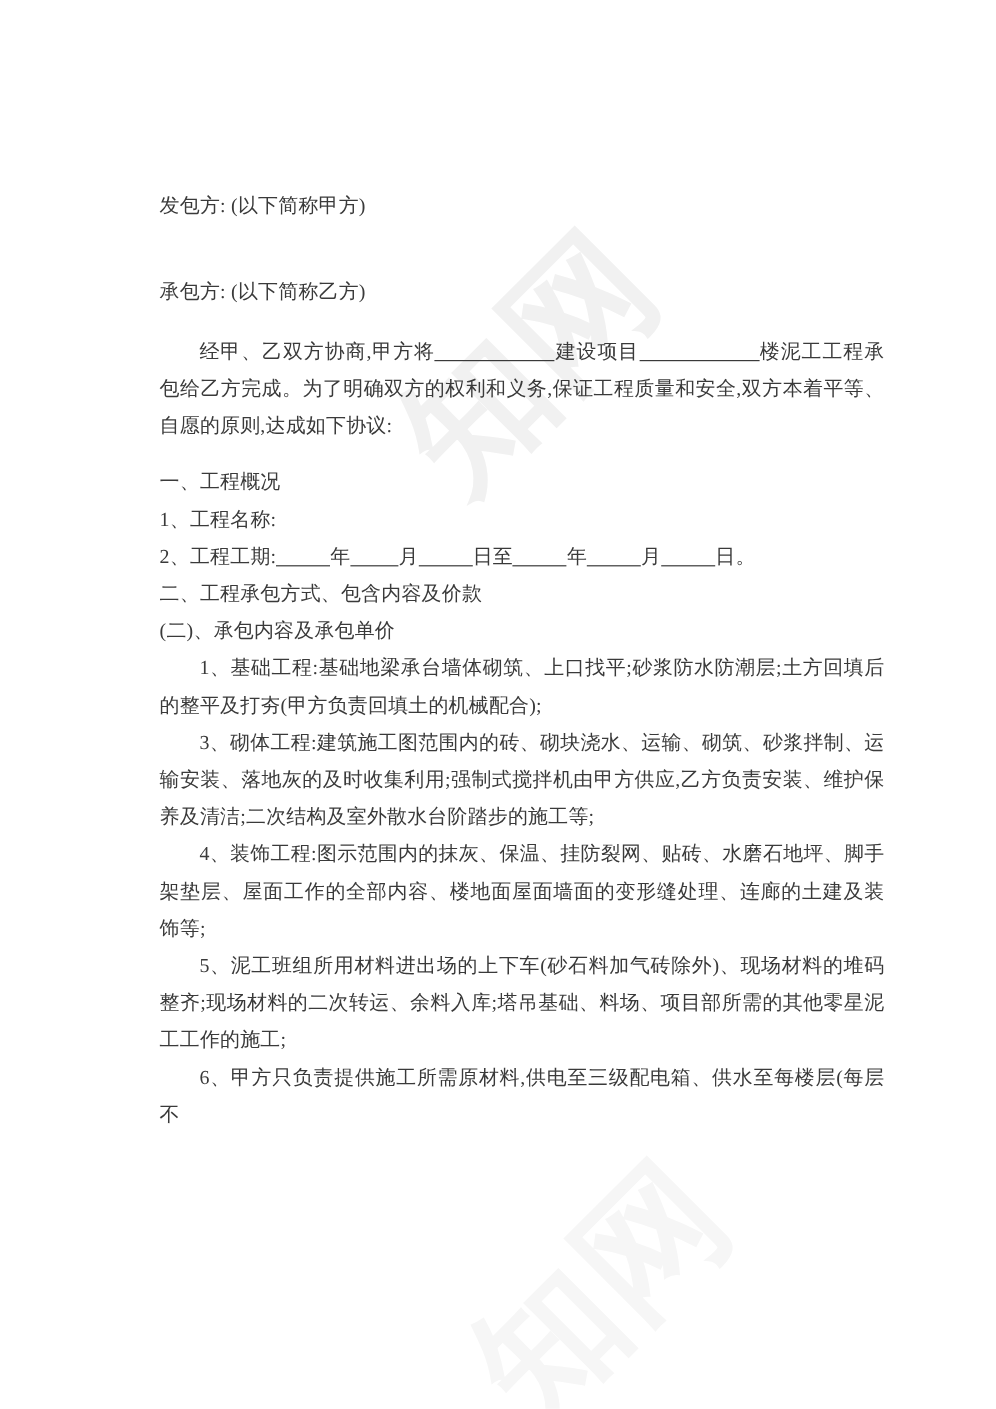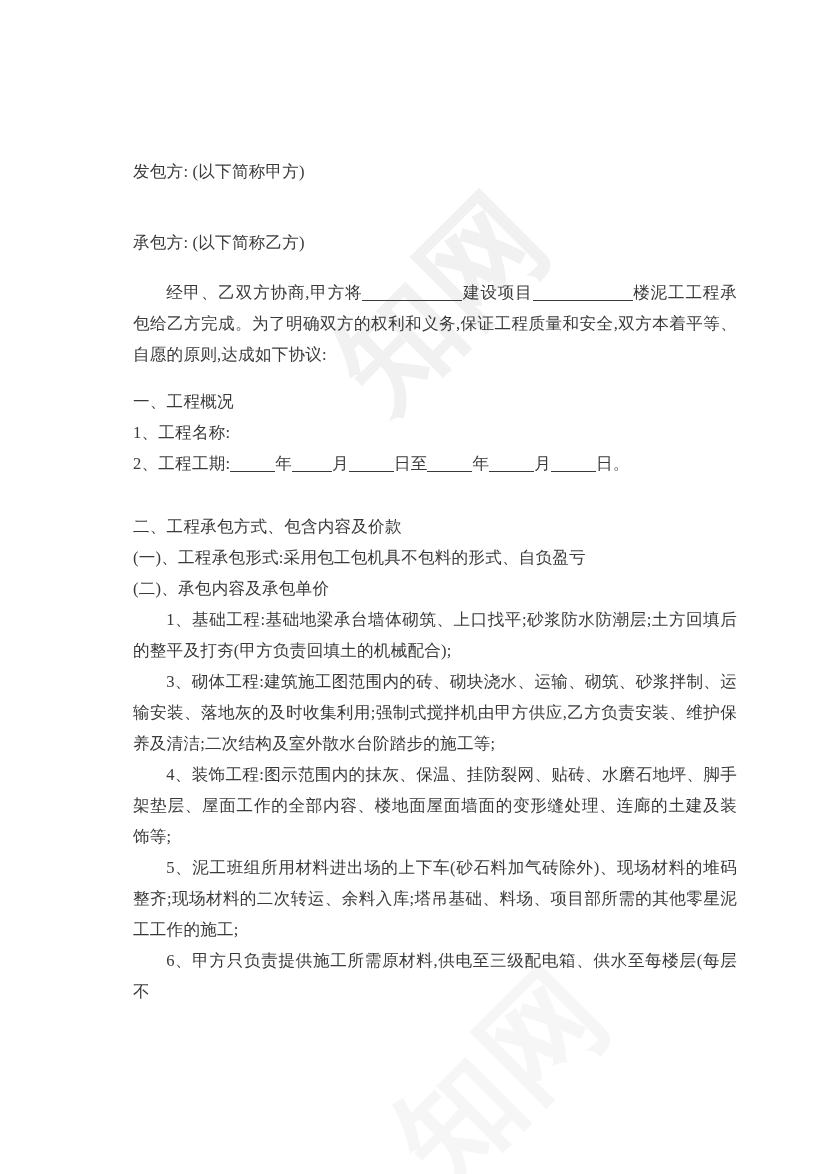--- a/index.html
+++ b/index.html
@@ -93,23 +93,22 @@
     </p>
 
     <p class="ind" style="margin-top:19px;"><span>经甲、乙双方协商,甲方将</span><span class="blank b-100"></span><span>建设项目</span><span class="blank b-100"></span><span>楼泥工工程承包给乙方完成。为了明确双方的权利和义务,保证工程质量和安全,双方本着平等、自愿的原则,达成如下协议:</span></p>
 
     <p style="margin-top:16px;">一、工程概况</p>
 
     <p>1、工程名称:</p>
 
     <p><span>2、工程工期:</span><span class="blank b-45"></span><span>年</span><span class="blank b-40"></span><span>月</span><span class="blank b-45"></span><span>日至</span><span class="blank b-45"></span><span>年</span><span class="blank b-45"></span><span>月</span><span class="blank b-45"></span><span>日。</span></p>
 
-    <p style="margin-top:32px;">二、工程承包方式、包含内容及价款</p>
+    <p style="">二、工程承包方式、包含内容及价款</p>
 
-    <p>(一)、工程承包形式:采用包工包机具不包料的形式、自负盈亏</p>
     <p>(二)、承包内容及承包单价</p>
     <p class="ind">1、基础工程:基础地梁承台墙体砌筑、上口找平;砂浆防水防潮层;土方回填后的整平及打夯(甲方负责回填土的机械配合);</p>
     <p class="ind">3、砌体工程:建筑施工图范围内的砖、砌块浇水、运输、砌筑、砂浆拌制、运输安装、落地灰的及时收集利用;强制式搅拌机由甲方供应,乙方负责安装、维护保养及清洁;二次结构及室外散水台阶踏步的施工等;</p>
     <p class="ind">4、装饰工程:图示范围内的抹灰、保温、挂防裂网、贴砖、水磨石地坪、脚手架垫层、屋面工作的全部内容、楼地面屋面墙面的变形缝处理、连廊的土建及装饰等;</p>
     <p class="ind">5、泥工班组所用材料进出场的上下车(砂石料加气砖除外)、现场材料的堆码整齐;现场材料的二次转运、余料入库;塔吊基础、料场、项目部所需的其他零星泥工工作的施工;</p>
     <p class="ind">6、甲方只负责提供施工所需原材料,供电至三级配电箱、供水至每楼层(每层不</p>
 
   </div>
 </div>
 

